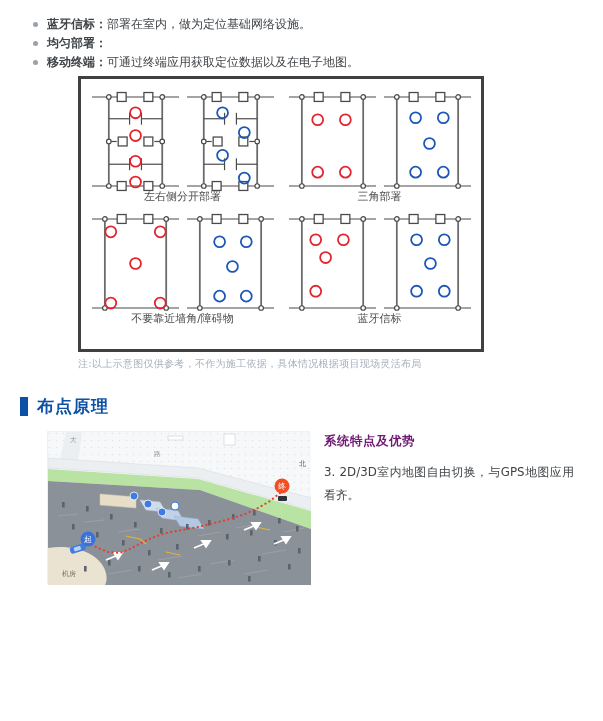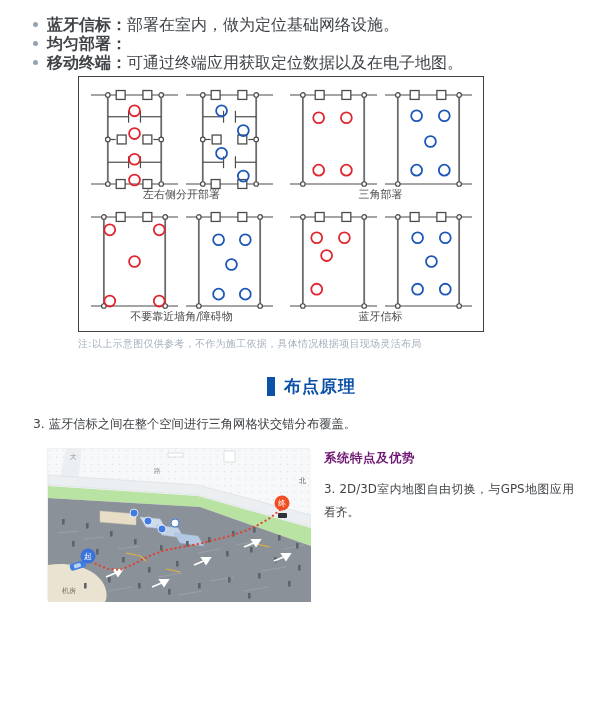--- a/index.html
+++ b/index.html
@@ -1,29 +1,29 @@
 <!DOCTYPE html>
 <html><head>
 <meta charset="utf-8">
 <style>
 *{margin:0;padding:0;box-sizing:border-box;}
 html,body{width:603px;height:721px;}
 body{background:#ffffff;font-family:"DejaVu Sans","Liberation Sans",sans-serif;color:#3f4347;overflow:hidden;}
 .intro{padding:9px 10px 0 10px;}
 .para{font-size:12.3px;line-height:21px;text-indent:2em;text-align:justify;letter-spacing:.2px;}
 .bullets{margin:6px 0 0 23px;}
-.bullet{font-size:16px;line-height:19px;display:flex;align-items:flex-start;}
+.bullet{font-size:12px;line-height:19px;display:flex;align-items:flex-start;}
 .dot{width:5px;height:5px;border-radius:50%;background:#97a2ad;margin:7px 9px 0 0;flex:none;}
 .blabel{font-weight:bold;white-space:nowrap;}
-.panel{margin:4px 0 0 78px;width:406px;border:1px solid #404040;background:#fff;padding:10px 8px 0;}
+.panel{margin:4px 0 0 78px;width:406px;border:3px solid #404040;background:#fff;padding:10px 8px 16px;}
 .dgrid{display:grid;grid-template-columns:1fr 1fr;column-gap:10px;}
 .dcell{text-align:center;}
 .dcap{font-size:11px;color:#4c4c4c;margin:-3px 0 7px;}
 .note{width:406px;margin:5px 0 0 78px;text-align:left;font-size:10px;color:#a6b0bd;letter-spacing:.3px;}
-.sect{display:flex;align-items:center;margin:24px 0 0 20px;justify-content:center;}
+.sect{display:flex;align-items:center;margin:24px 0 0 20px;}
 .sbar{width:8px;height:19px;background:#0b51a7;margin-right:9px;}
 .stitle{font-size:17px;font-weight:bold;color:#0b51a7;letter-spacing:1px;}
 .plist{margin:13px 0 0 33px;}
 .pitem{font-size:12.3px;line-height:27px;}
 .bottom{display:flex;margin:10px 0 0 47px;}
 .mapbox{width:263px;height:153px;flex:none;border:1px solid #eef0f2;}
 .rightcol{margin-left:14px;width:250px;}
 .ftitle{font-size:12.5px;font-weight:bold;color:#701a75;margin:2px 0 11px;letter-spacing:.5px;}
 .fitem{font-size:11.8px;line-height:22.5px;text-align:justify;text-justify:inter-character;}
 svg{display:block;}
@@ -239,21 +239,20 @@
       </div>
     </div>
 </div>
 <div class="note">注:以上示意图仅供参考，不作为施工依据，具体情况根据项目现场灵活布局</div>
 
 <div class="sect">
   <span class="sbar"></span>
   <span class="stitle">布点原理</span>
 </div>
 <div class="plist">
-    <div class="pitem">3. 蓝牙信标之间在整个空间进行三角网格状交错分布覆盖。</div>
   </div>
 
 <div class="bottom">
   <div class="mapbox">
     <svg viewBox="0 0 263 153">
       <defs>
         <pattern id="dg" width="7" height="7" patternUnits="userSpaceOnUse">
           <circle cx="1.5" cy="1.5" r="0.8" fill="#e2e5e8"></circle>
         </pattern>
       </defs>

